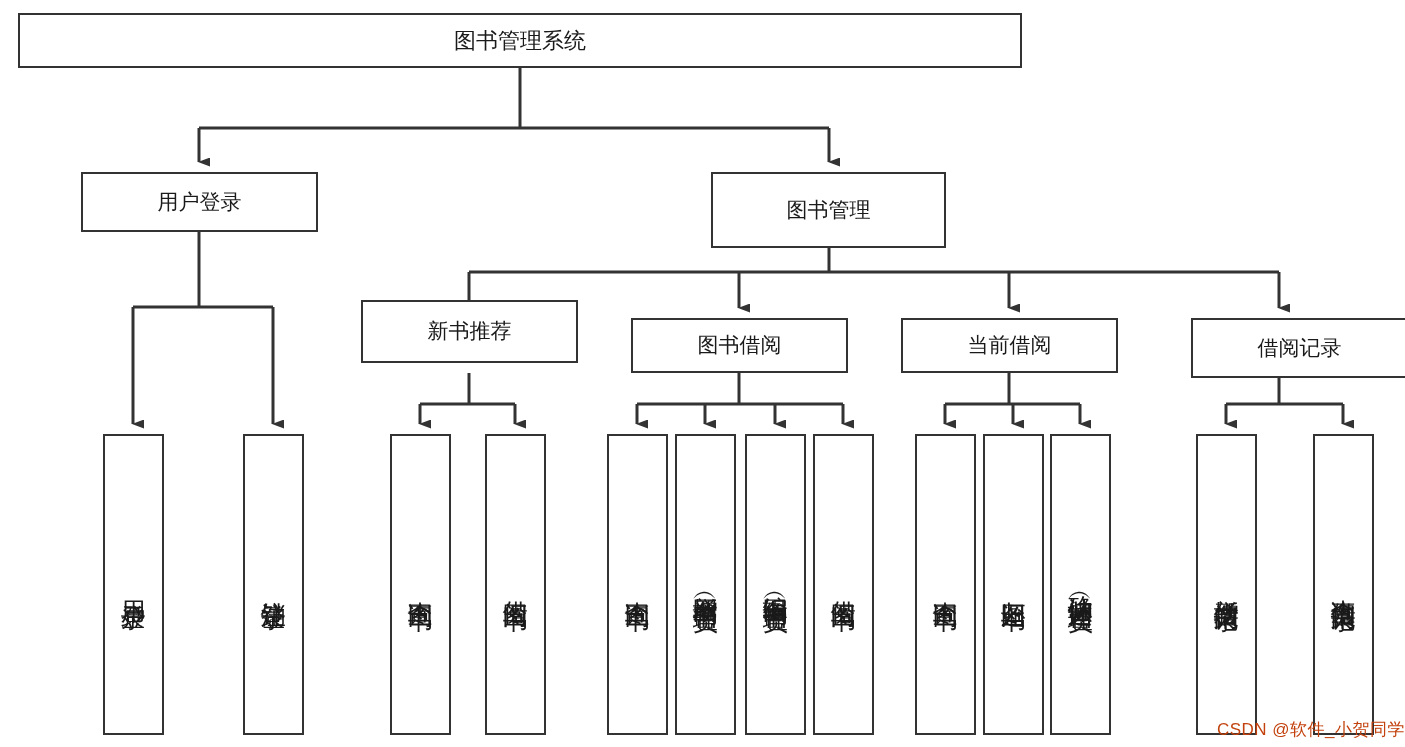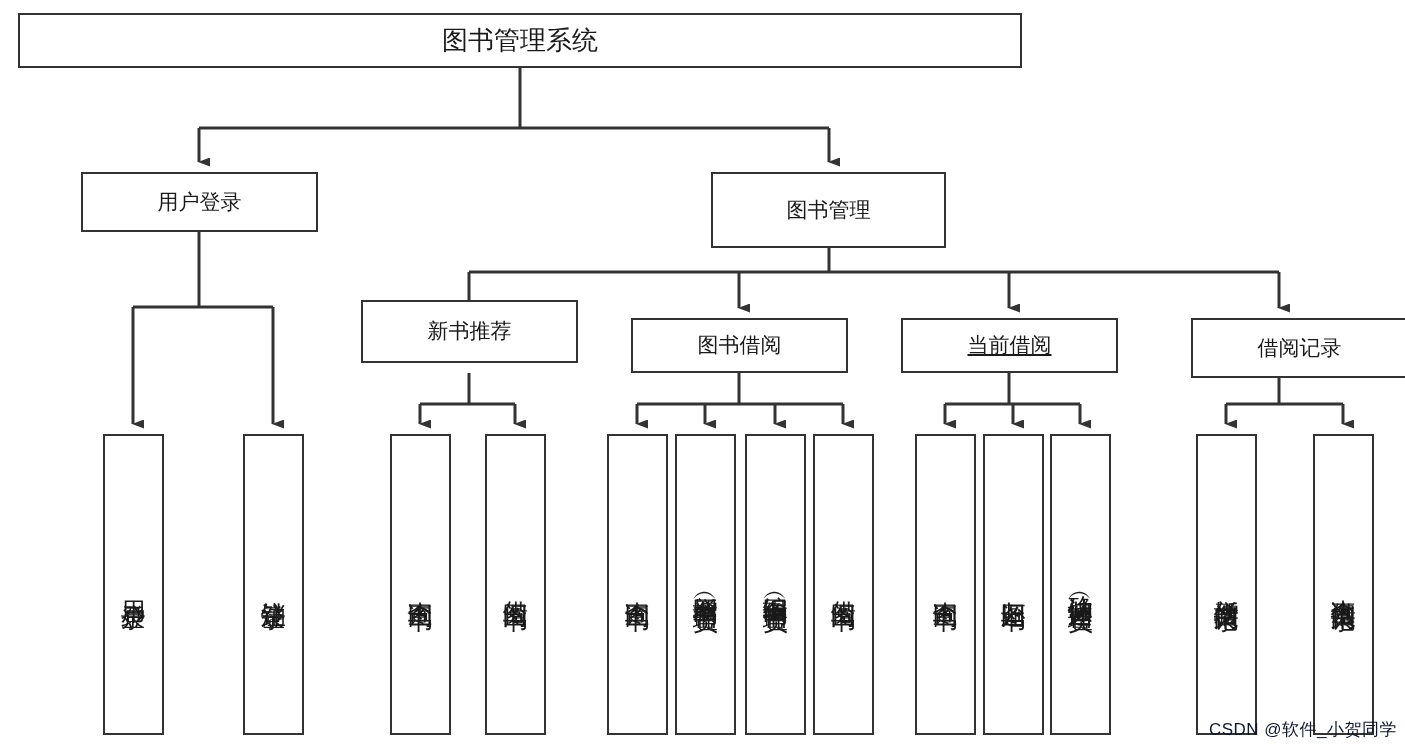--- a/index.html
+++ b/index.html
@@ -38,41 +38,41 @@
   .node .label {
     display: block;
     text-align: center;
     line-height: 1.18;
     white-space: nowrap;
   }
   .node.horiz .label {
     font-size: 21px;
   }
   .node.root .label {
-    font-size: 26px;
+    font-size: 22px;
   }
   .node.vert {
     align-items: center;
     justify-content: center;
     padding: 6px 0;
   }
   .node.vert .label {
     writing-mode: vertical-rl;
     text-orientation: upright;
     font-size: 25px;
     line-height: 1.05;
     letter-spacing: 2px;
     white-space: nowrap;
   }
   .watermark {
     position: absolute;
-    right: 8px;
+    right: 0;
     bottom: 6px;
     font-size: 17px;
-    color: #0f172a;
+    color: #c2410c;
     letter-spacing: 0.5px;
     user-select: none;
     white-space: nowrap;
   }
 </style>
 </head>
 <body>
 
 <div id="canvas">
 
@@ -136,21 +136,21 @@
   <div class="node horiz" style="left:711px; top:172px; width:235px; height:76px;">
     <span class="label">图书管理</span>
   </div>
 
   <div class="node horiz" style="left:361px; top:300px; width:217px; height:63px;">
     <span class="label">新书推荐</span>
   </div>
   <div class="node horiz" style="left:631px; top:318px; width:217px; height:55px;font-family:Liberation Serif, serif;">
     <span class="label">图书借阅</span>
   </div>
-  <div class="node horiz" style="left:901px; top:318px; width:217px; height:55px;text-decoration:underline;">
+  <div class="node horiz" style="left:901px; top:318px; width:217px; height:55px;">
     <span class="label">当前借阅</span>
   </div>
   <div class="node horiz" style="left:1171px; top:318px; width:217px; height:60px;margin-left:20px;">
     <span class="label">借阅记录</span>
   </div>
 
   <div class="node vert" style="left:103px; top:434px; width:61px; height:301px;">
     <span class="label">用户登录</span>
   </div>
   <div class="node vert" style="left:243px; top:434px; width:61px; height:301px;">

